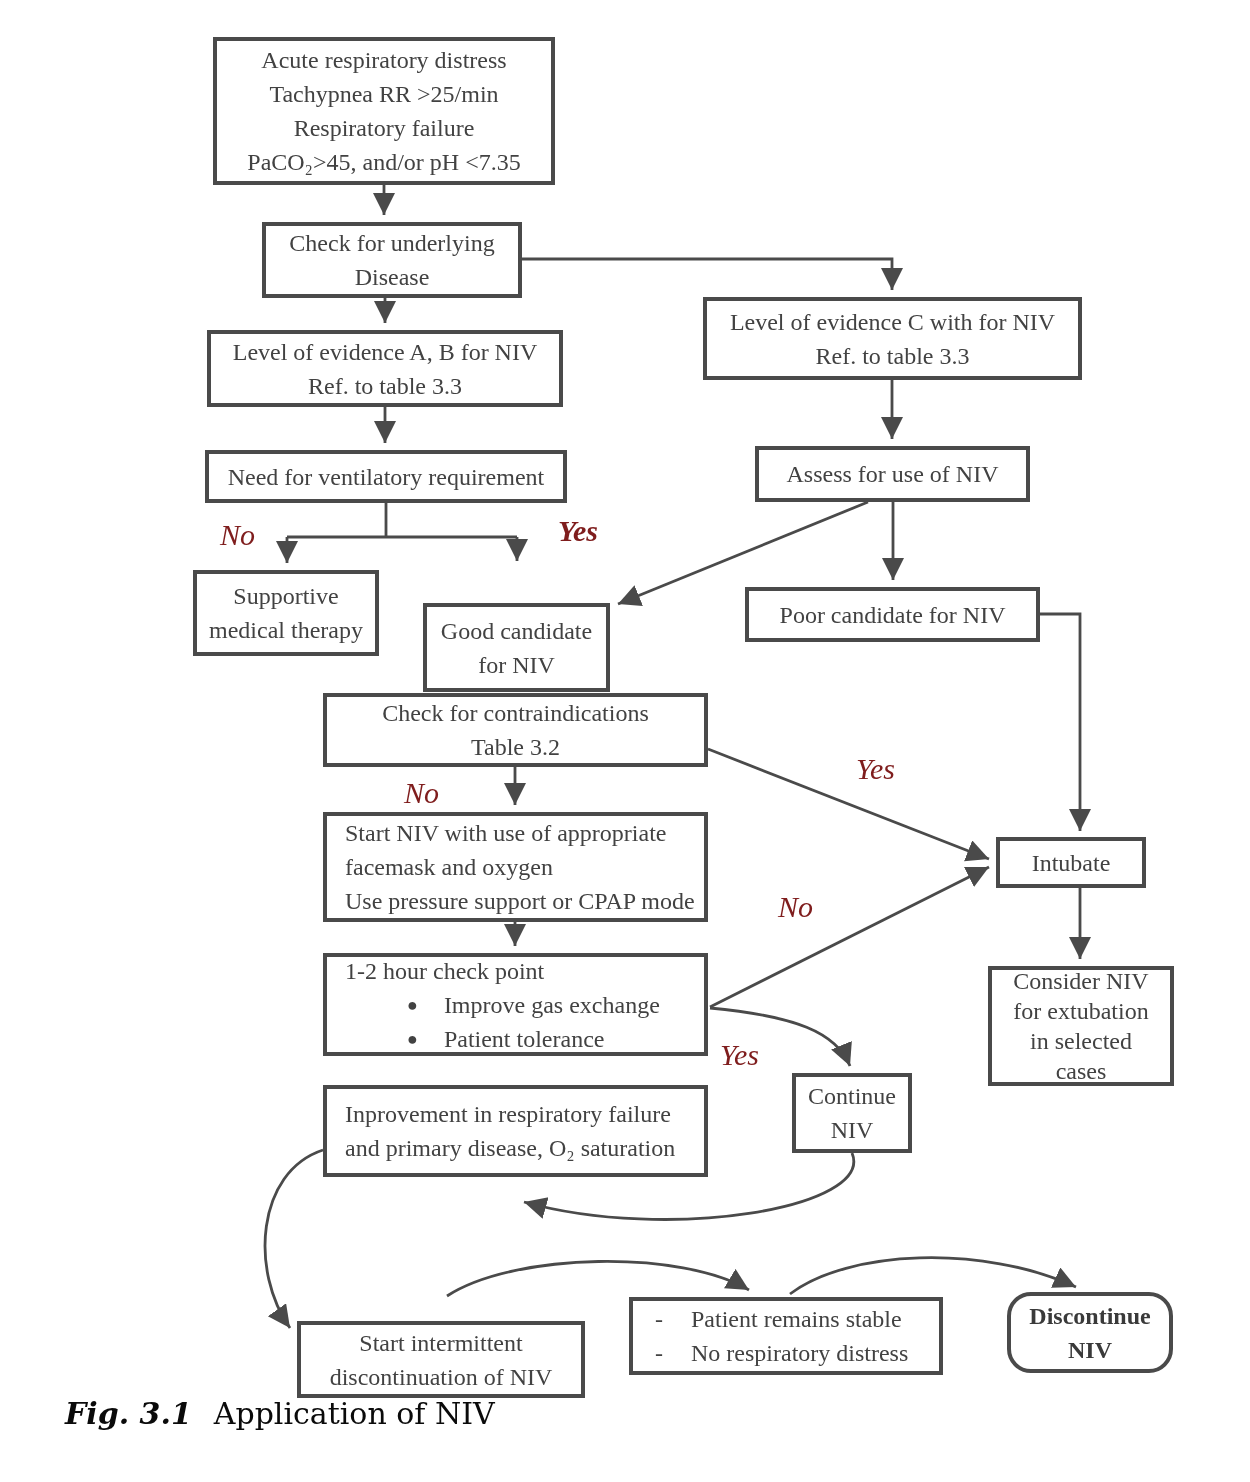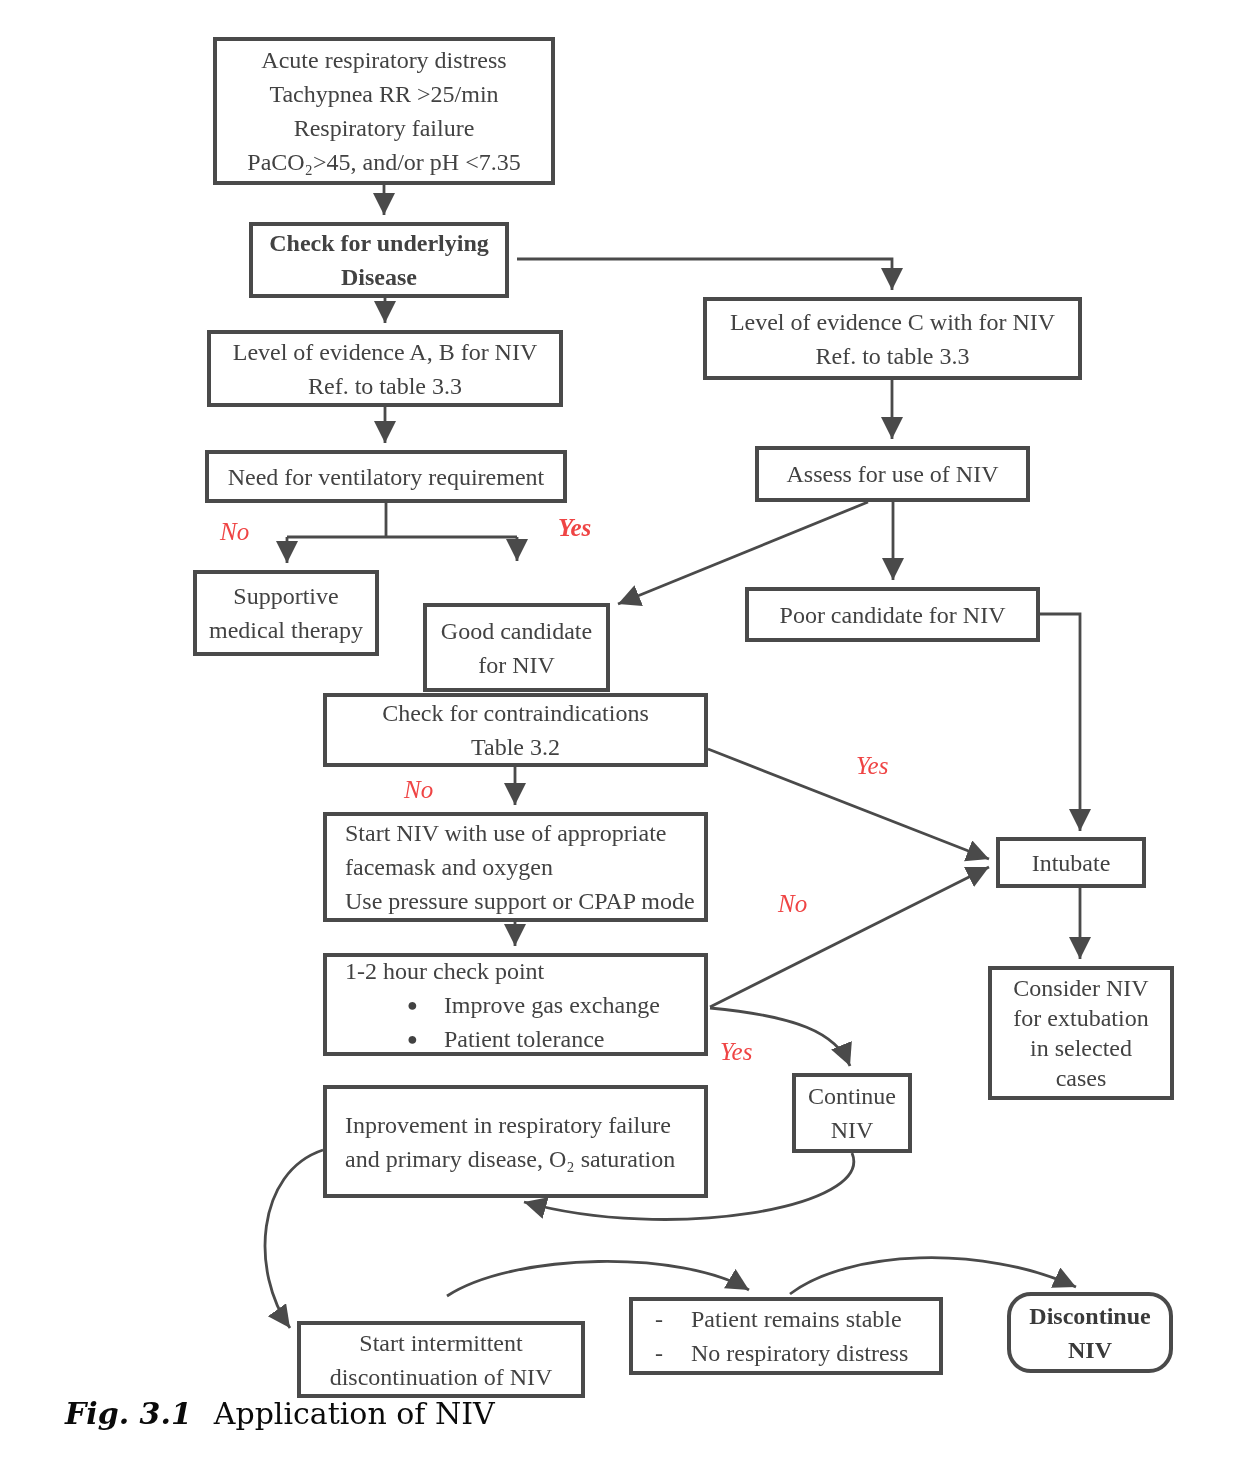--- a/index.html
+++ b/index.html
@@ -7,21 +7,21 @@
         font-family:"Liberation Serif","DejaVu Serif",serif;color:#424242;overflow:hidden;}
   svg.wires{position:absolute;left:0;top:0;z-index:1;}
   .node{position:absolute;z-index:2;background:#ffffff;border:4px solid #4a4a4a;
         box-sizing:border-box;display:flex;flex-direction:column;justify-content:center;
         align-items:center;text-align:right;font-size:24px;line-height:34px;}
   .node.left{align-items:flex-start;text-align:left;padding-left:18px;padding-right:22px;}
   .node .ln{display:block;white-space:nowrap;}
   .brow{display:flex;gap:26px;margin-left:62px;white-space:nowrap;}
   .drow{display:flex;white-space:nowrap;}
   .drow .mk{width:36px;padding-left:8px;}
-  .lbl{position:absolute;z-index:3;font-size:25px;font-style:italic;color:#ef4444;white-space:nowrap;}
+  .lbl{position:absolute;z-index:3;font-size:30px;font-style:italic;color:#7f1d1d;white-space:nowrap;}
   .lbl.bold{font-weight:bold;}
   .bold-node{font-weight:bold;color:#3a3a3a;}
   .caption{position:absolute;z-index:3;left:65px;top:1396px;font-size:30px;color:#0a0a0a;
            font-family:"DejaVu Serif","Liberation Serif",serif;white-space:nowrap;}
   .caption .figlab{font-weight:bold;font-style:italic;margin-right:22px;}
 </style>
 </head>
 <body>
 
 <div class="page">
@@ -58,21 +58,21 @@
     </g>
   </svg>
 
   <div class="node" style="left:213px;top:37px;width:342px;height:148px;">
     <span class="ln">Acute respiratory distress</span>
     <span class="ln">Tachypnea RR &gt;25/min</span>
     <span class="ln">Respiratory failure</span>
     <span class="ln">PaCO₂&gt;45, and/or pH &lt;7.35</span>
   </div>
 
-  <div class="node" style="left:249px;top:222px;width:260px;height:76px;font-weight:bold;">
+  <div class="node" style="left:262px;top:222px;width:260px;height:76px;">
     <span class="ln">Check for underlying</span>
     <span class="ln">Disease</span>
   </div>
 
   <div class="node" style="left:207px;top:330px;width:356px;height:77px;">
     <span class="ln">Level of evidence A, B for NIV</span>
     <span class="ln">Ref. to table 3.3</span>
   </div>
 
   <div class="node" style="left:703px;top:297px;width:379px;height:83px;">
@@ -122,33 +122,33 @@
     <span class="brow">
       <span style="font-size:18px;">●</span>
       <span>Patient tolerance</span>
     </span>
   </div>
 
   <div class="node" style="left:996px;top:837px;width:150px;height:51px;">
     <span class="ln">Intubate</span>
   </div>
 
-  <div class="node" style="left:988px;top:966px;width:186px;height:134px;line-height:30px;">
+  <div class="node" style="left:988px;top:966px;width:186px;height:120px;line-height:30px;">
     <span class="ln">Consider NIV</span>
     <span class="ln">for extubation</span>
     <span class="ln">in selected</span>
     <span class="ln">cases</span>
   </div>
 
   <div class="node" style="left:792px;top:1073px;width:120px;height:80px;">
     <span class="ln">Continue</span>
     <span class="ln">NIV</span>
   </div>
 
-  <div class="node left" style="left:323px;top:1085px;width:385px;height:113px;">
+  <div class="node left" style="left:323px;top:1085px;width:385px;height:92px;">
     <span class="ln">Inprovement in respiratory failure</span>
     <span class="ln">and primary disease, O₂ saturation</span>
   </div>
 
   <div class="node" style="left:297px;top:1297px;width:288px;height:77px;margin-top:24px;">
     <span class="ln">Start intermittent</span>
     <span class="ln">discontinuation of NIV</span>
   </div>
 
   <div class="node left" style="left:629px;top:1297px;width:314px;height:78px;padding-left:14px;">

